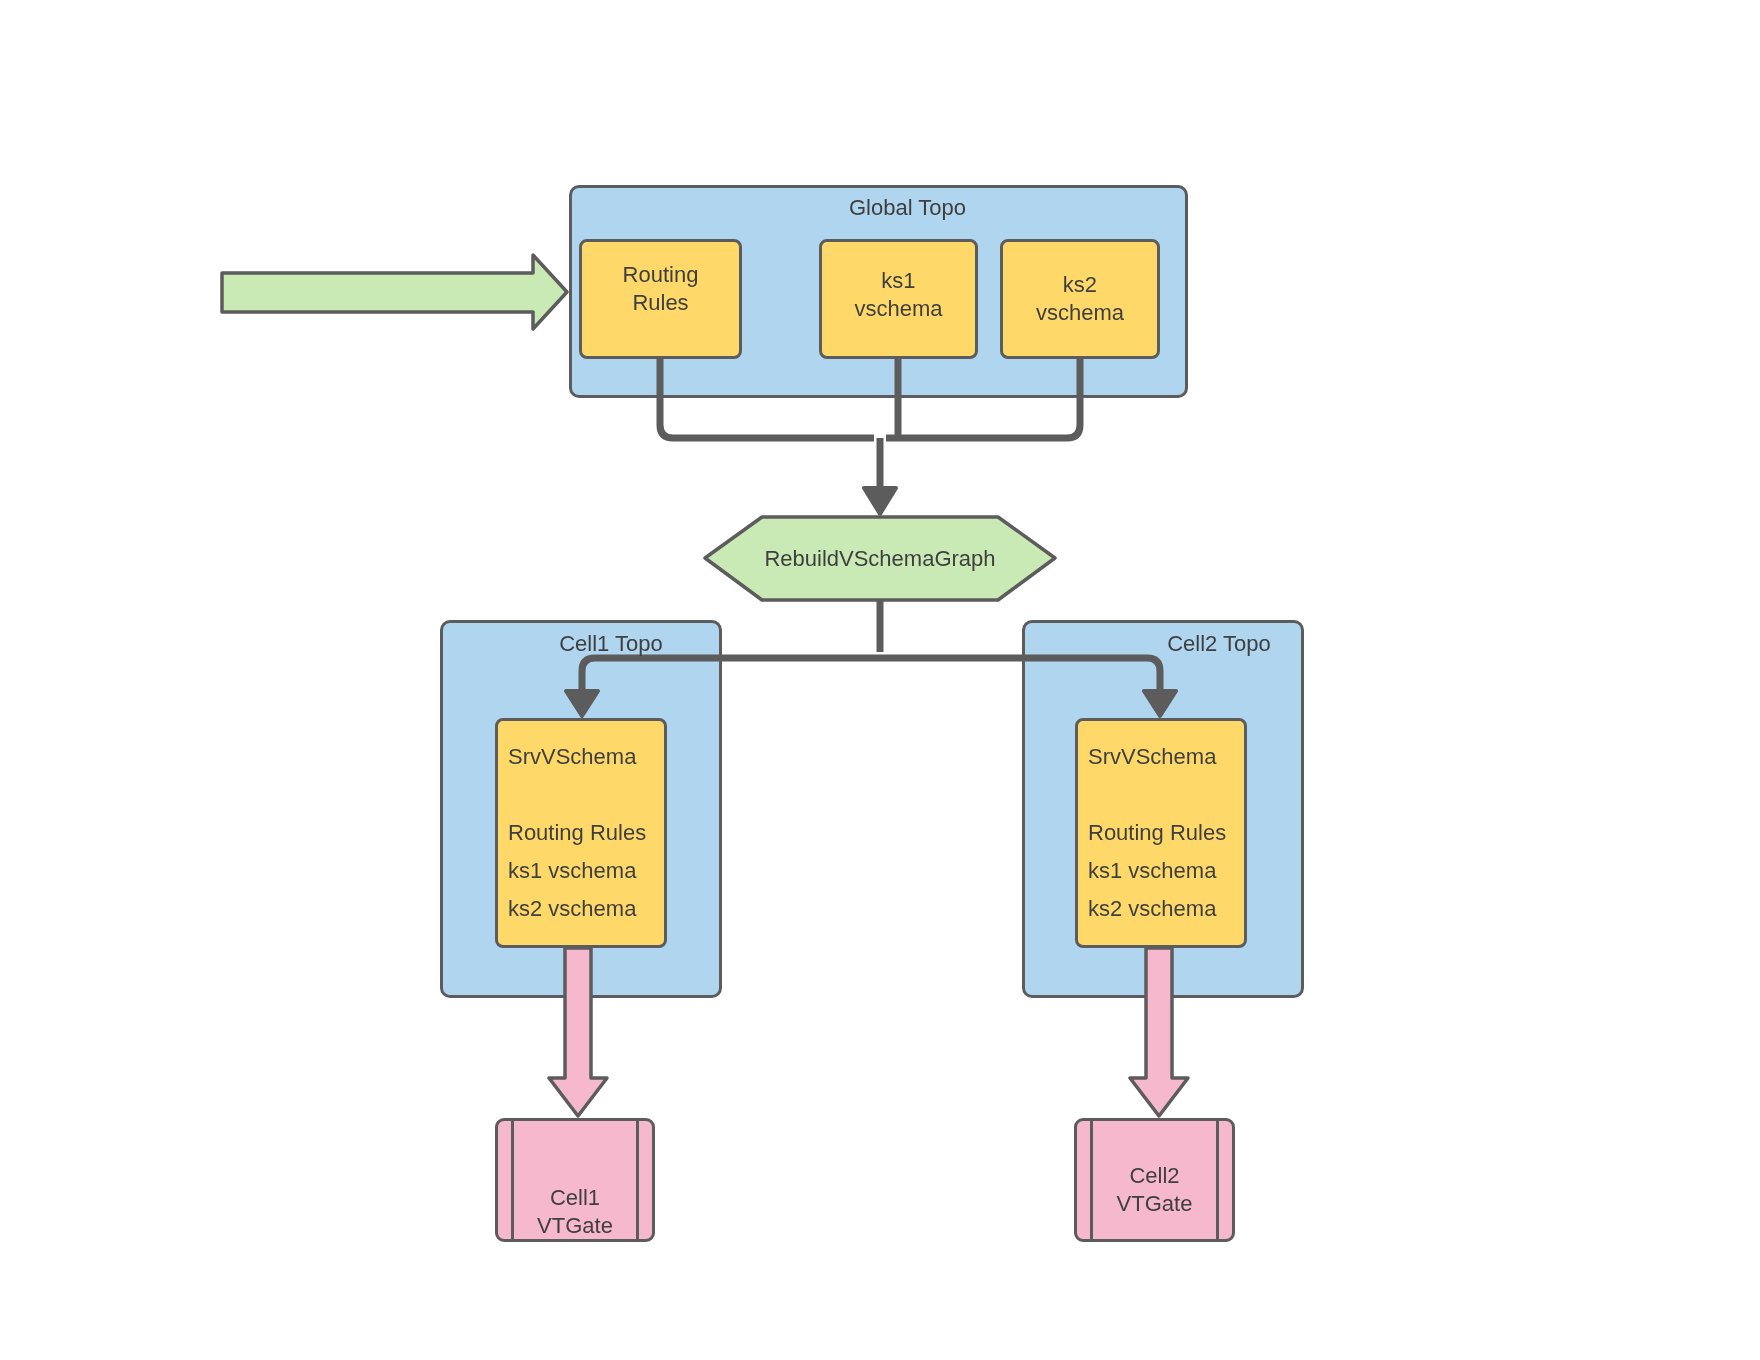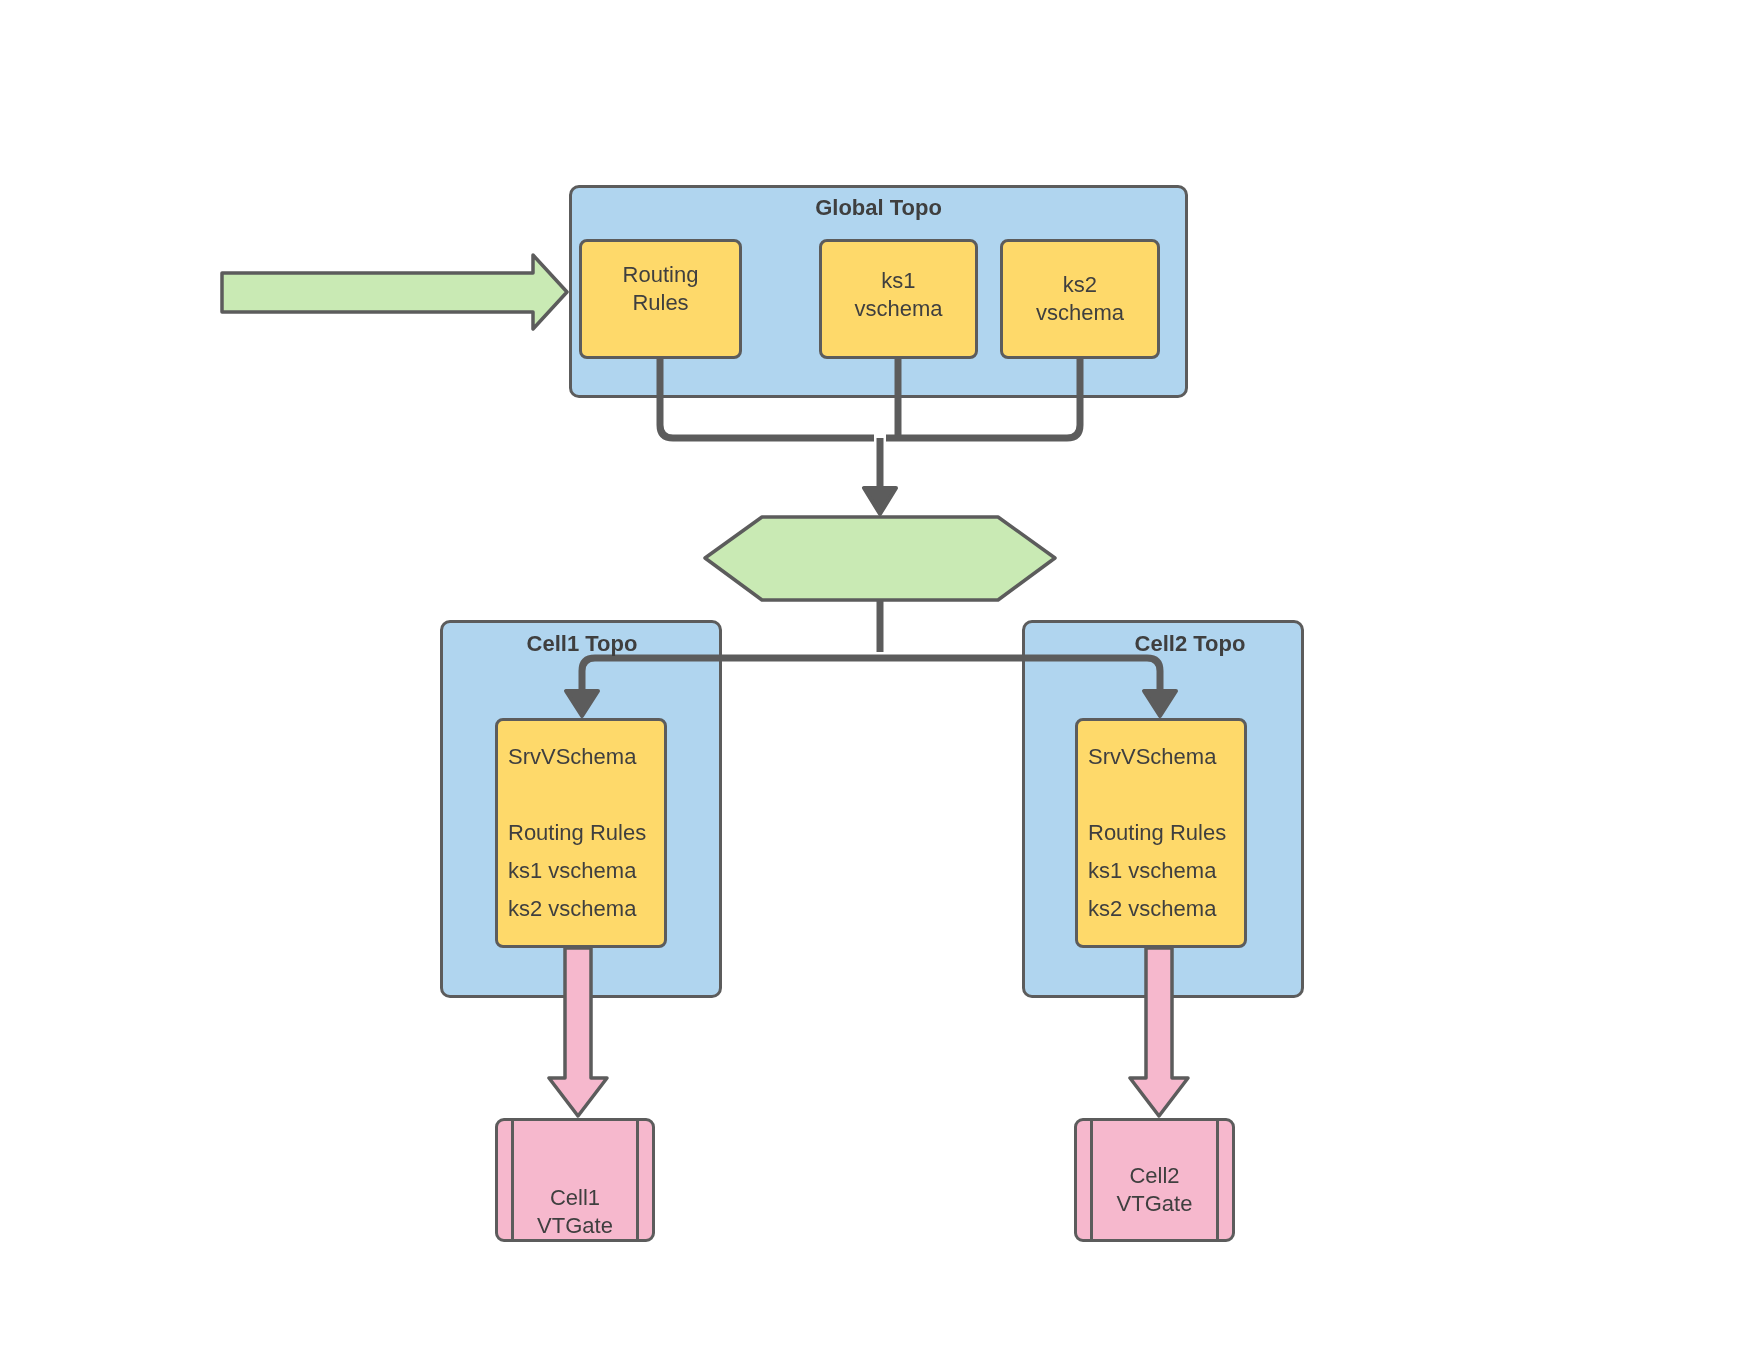--- a/index.html
+++ b/index.html
@@ -25,21 +25,21 @@
   .conn{fill:none;stroke:var(--color-line,#5c5c5c);stroke-width:7;stroke-linecap:butt;stroke-linejoin:round;}
   .arrowhead{fill:var(--color-line,#5c5c5c);stroke:var(--color-line,#5c5c5c);stroke-width:4;stroke-linejoin:round;}
   .shape-green{fill:var(--color-green,#c9eab4);stroke:var(--color-line,#5c5c5c);stroke-width:3.5;stroke-linejoin:round;}
   .shape-pink{fill:var(--color-pink,#f6b8cd);stroke:var(--color-line,#5c5c5c);stroke-width:3.5;stroke-linejoin:round;}
   
   .label{
     position:absolute;display:flex;align-items:center;justify-content:center;
     font-size:22px;line-height:28px;white-space:pre-line;text-align:center;
     pointer-events:none;
   }
-  .label.title{font-weight:bold;justify-content:center;line-height:27px;}
+  .label.title{font-weight:normal;justify-content:center;line-height:27px;padding-left:29px;}
   .label.left-align{justify-content:flex-start;text-align:left;line-height:38px;}
 </style>
 </head>
 <body>
 
 <div id="canvas">
 
   <div class="layer">
 
     <div class="shape box-blue" style="left:569px;top:185px;width:619px;height:213px;"></div>
@@ -90,20 +90,21 @@
 
     <div class="label title" style="left:569px;top:194px;width:619px;height:27px;">Global Topo</div>
 
     <div class="label" style="left:579px;top:239px;width:163px;height:100px;">Routing
 Rules</div>
     <div class="label" style="left:819px;top:239px;width:159px;height:112px;">ks1
 vschema</div>
     <div class="label" style="left:1000px;top:239px;width:160px;height:120px;">ks2
 vschema</div>
 
+    <div class="label" style="left:705px;top:517px;width:350px;height:83px;">RebuildVSchemaGraph</div>
 
     <div class="label title" style="left:440px;top:630px;width:284px;height:27px;">Cell1 Topo</div>
     <div class="label title" style="left:1022px;top:630px;width:336px;height:27px;">Cell2 Topo</div>
 
     <div class="label left-align" style="left:508px;top:718px;width:155px;height:230px;">SrvVSchema
 
 Routing Rules
 ks1 vschema
 ks2 vschema</div>
     <div class="label left-align" style="left:1088px;top:718px;width:155px;height:230px;">SrvVSchema

